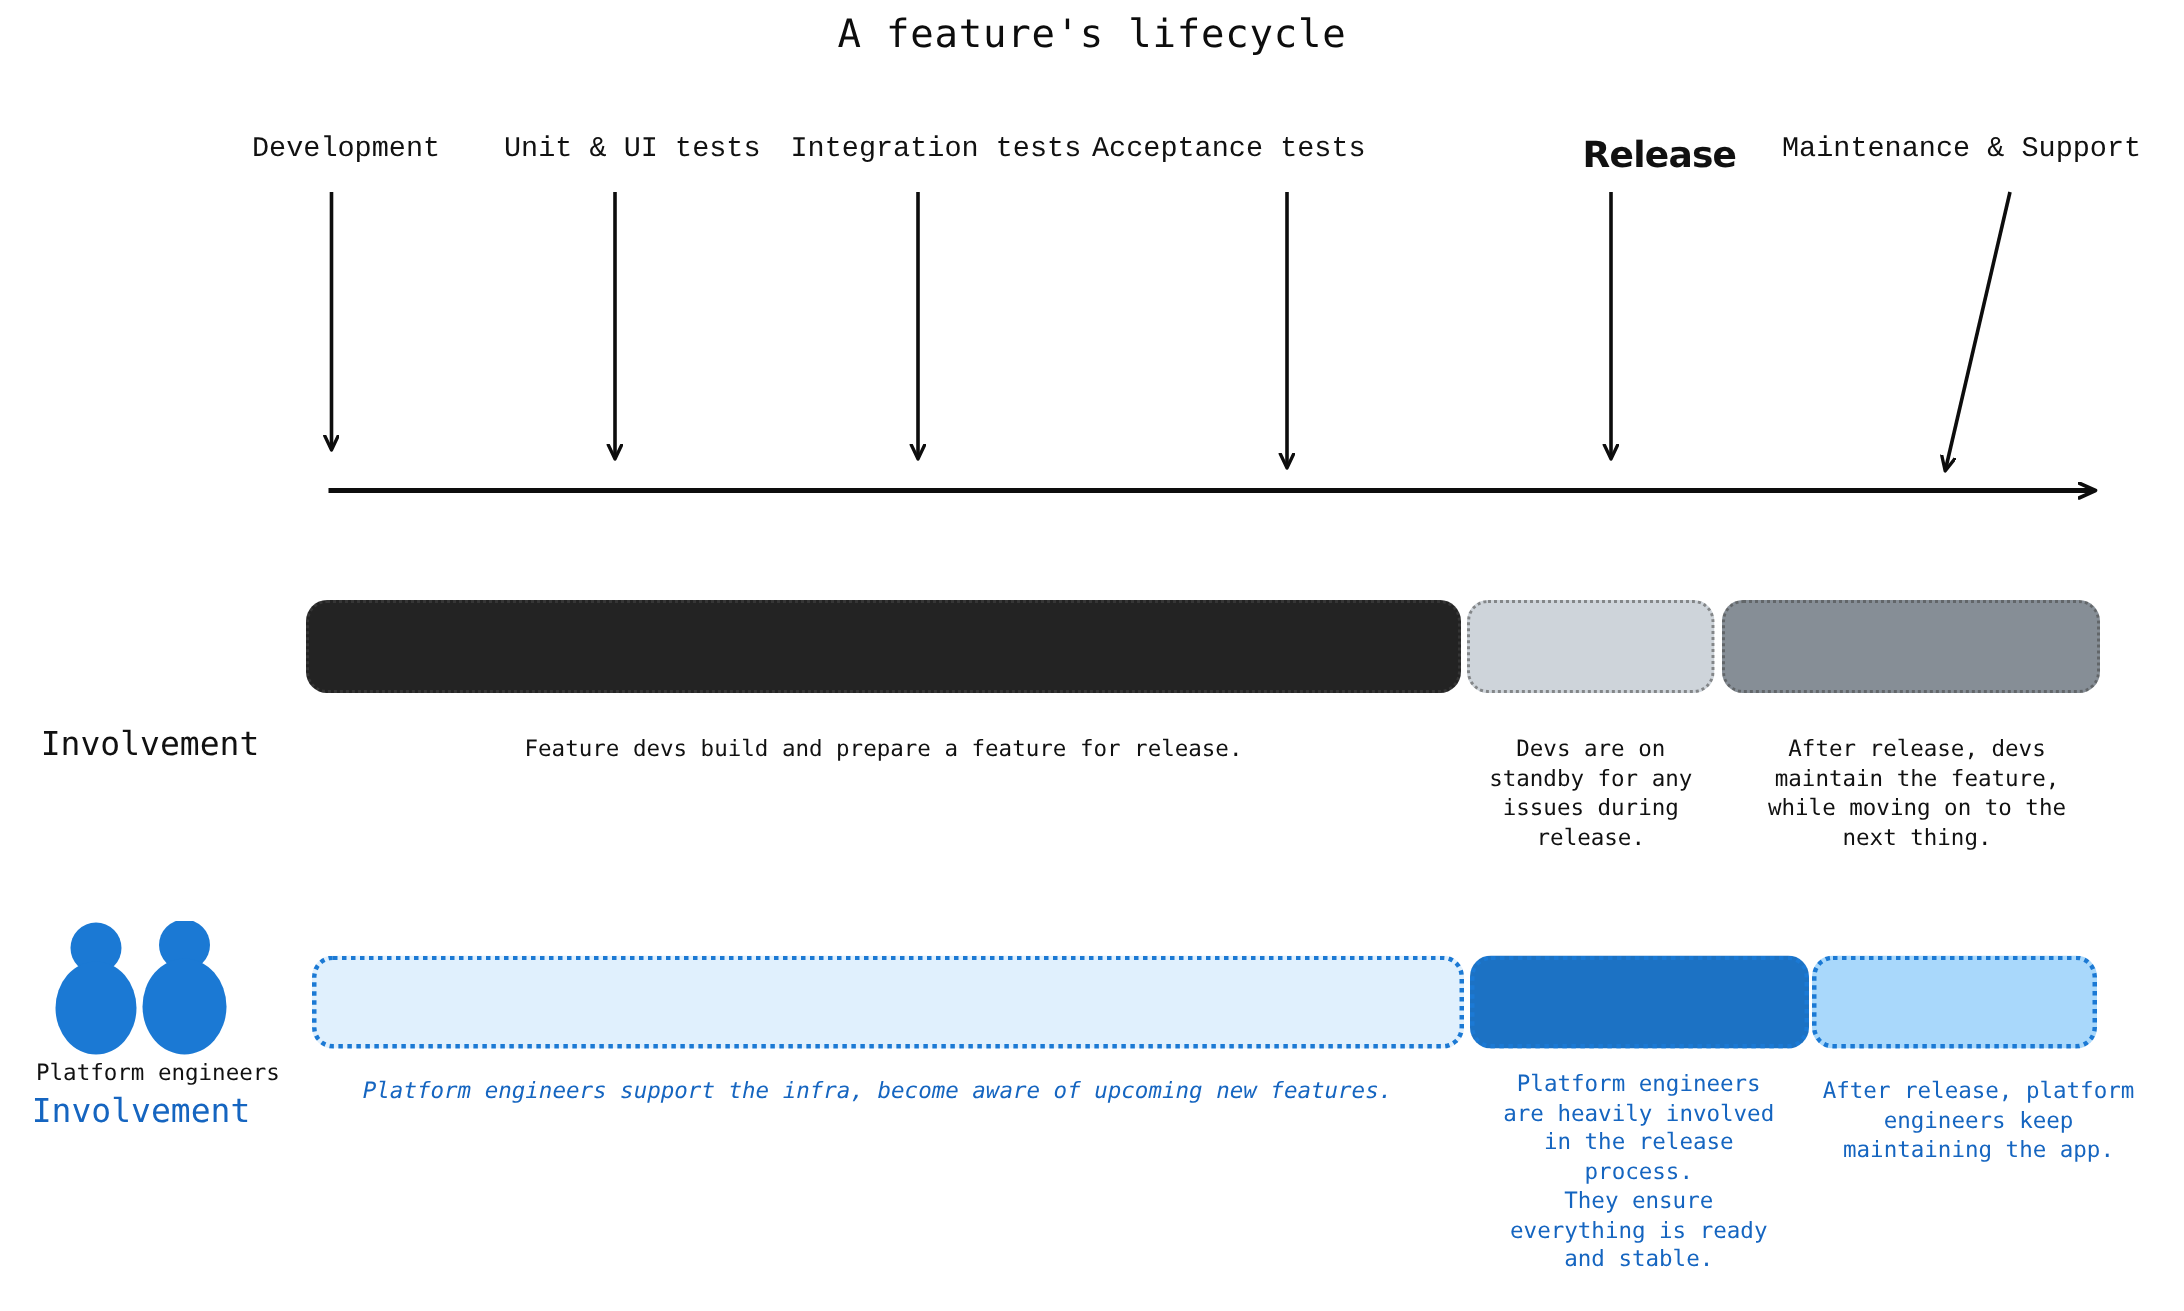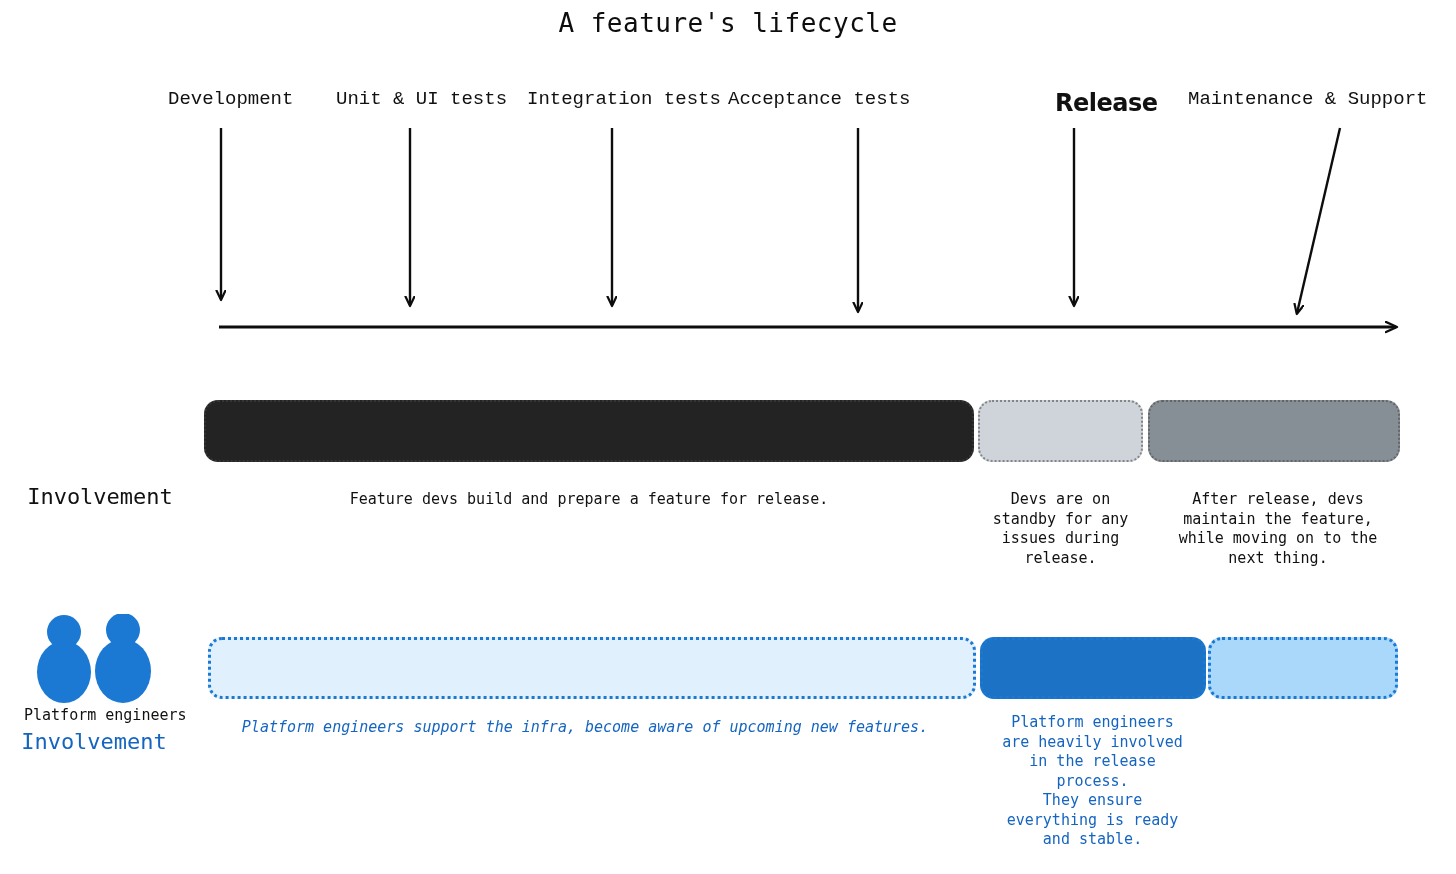--- a/index.html
+++ b/index.html
@@ -189,14 +189,17 @@
   <div class="bar plat" style="left:1208px; top:637px; width:190px; background:#a9d8fb;"></div>
 
   <div class="caption blue wide" style="left:200px; top:718px; width:770px;font-style:italic;">Platform engineers support the infra, become aware of upcoming new features.</div>
   <div class="caption blue" style="left:990px; top:713px; width:205px;">Platform engineers
 are heavily involved
 in the release
 process.
 They ensure
 everything is ready
 and stable.</div>
+  <div class="caption blue" style="left:1203px; top:718px; width:232px;">After release, platform
+engineers keep
+maintaining the app.</div>
 
 </div>
 
 </body></html>

